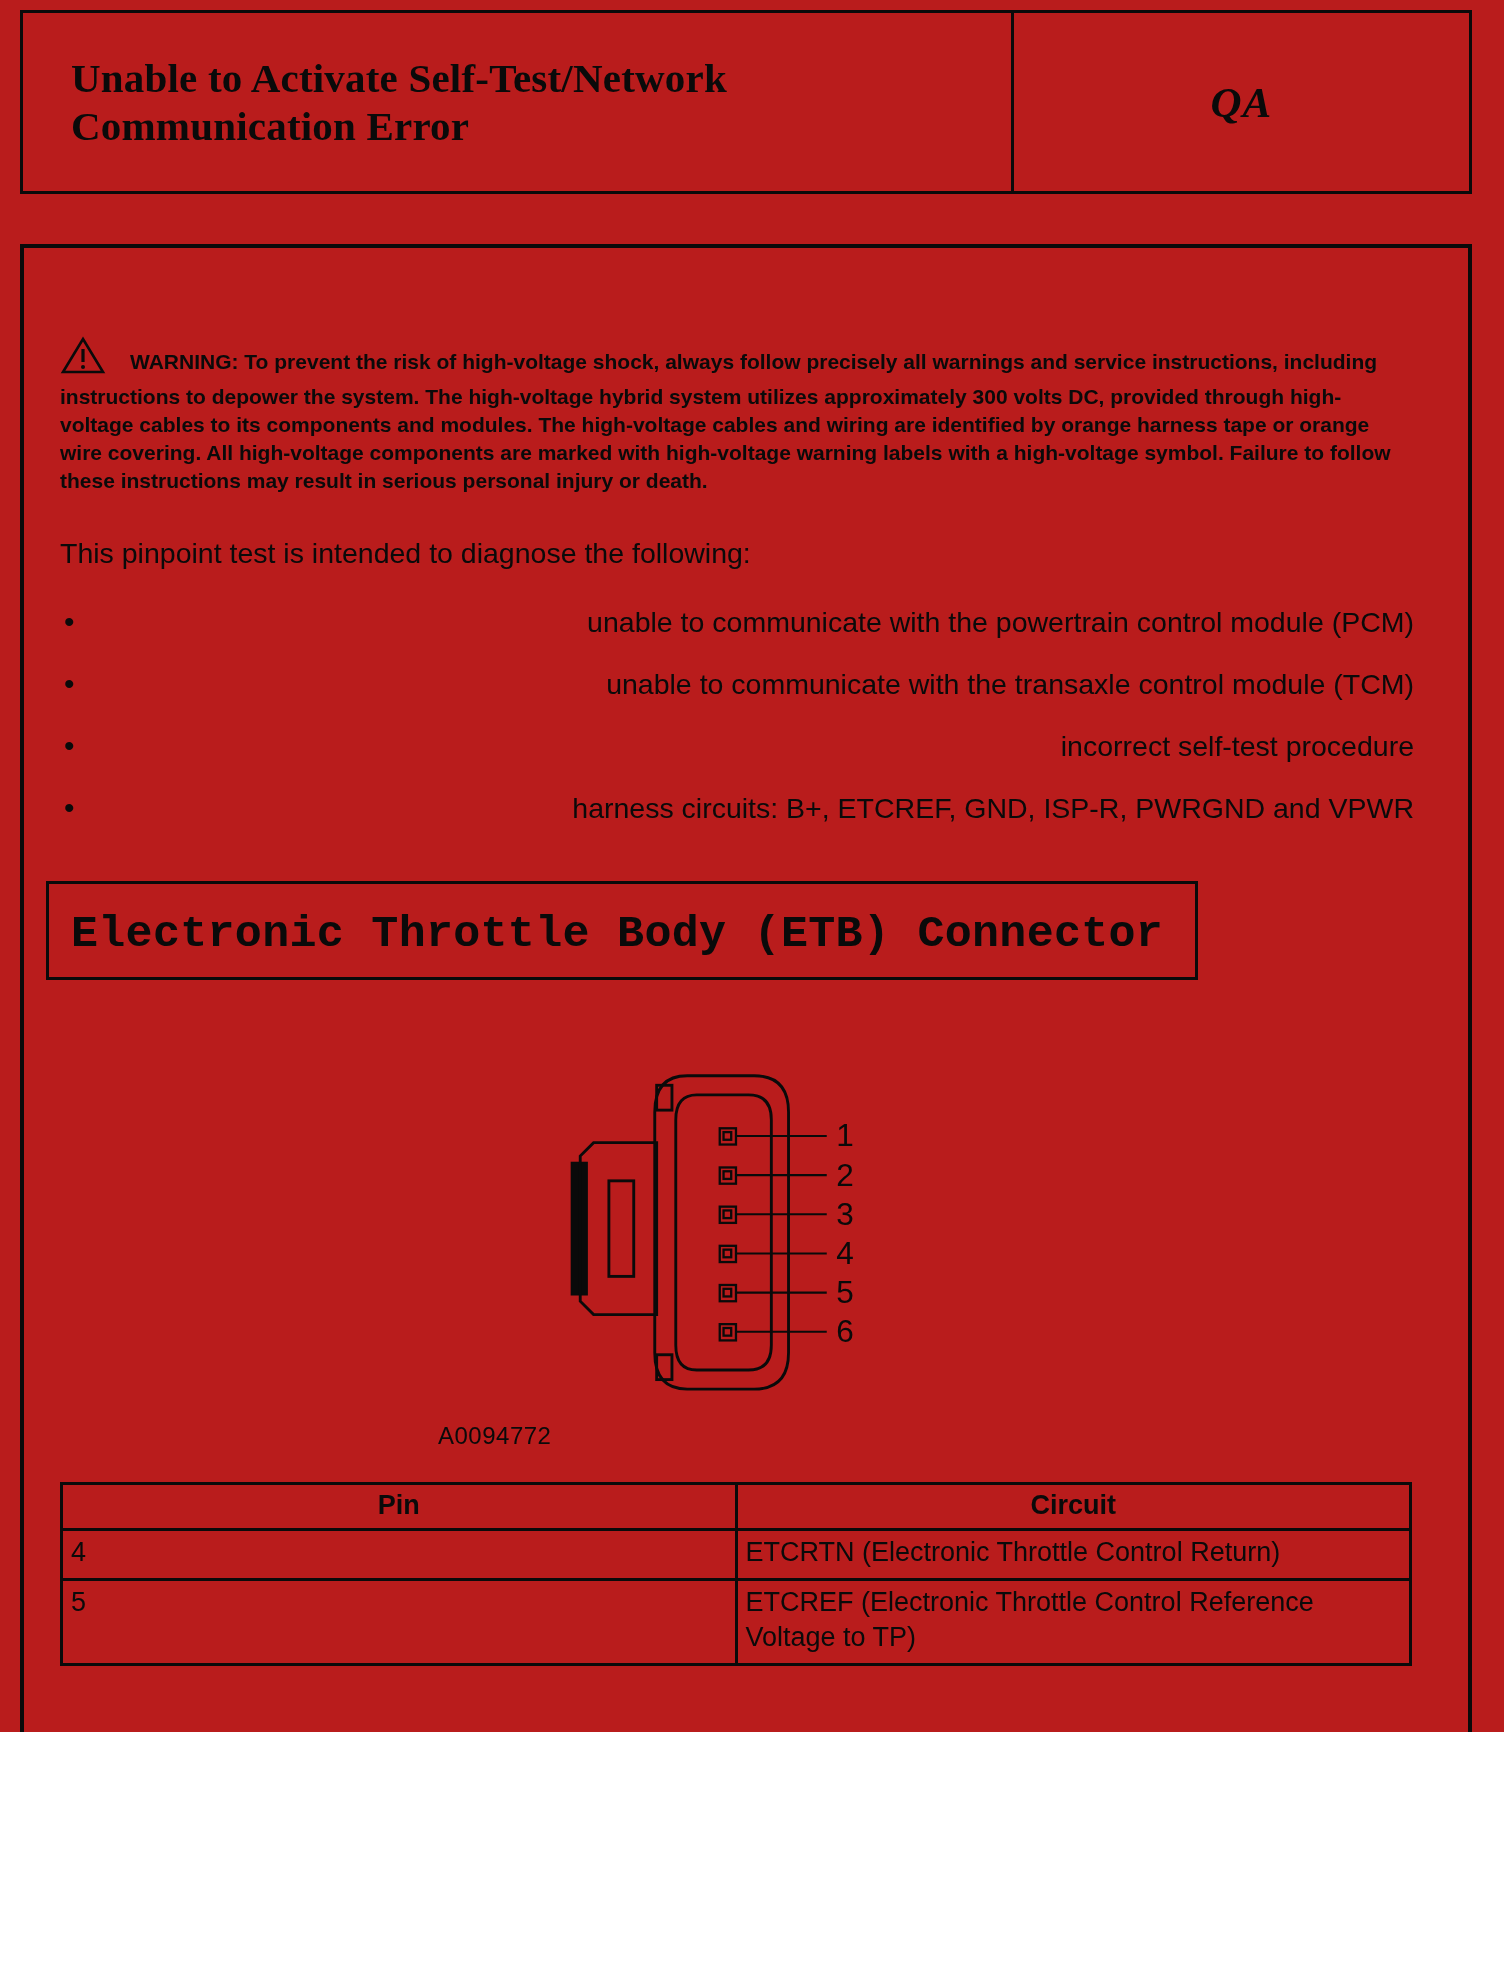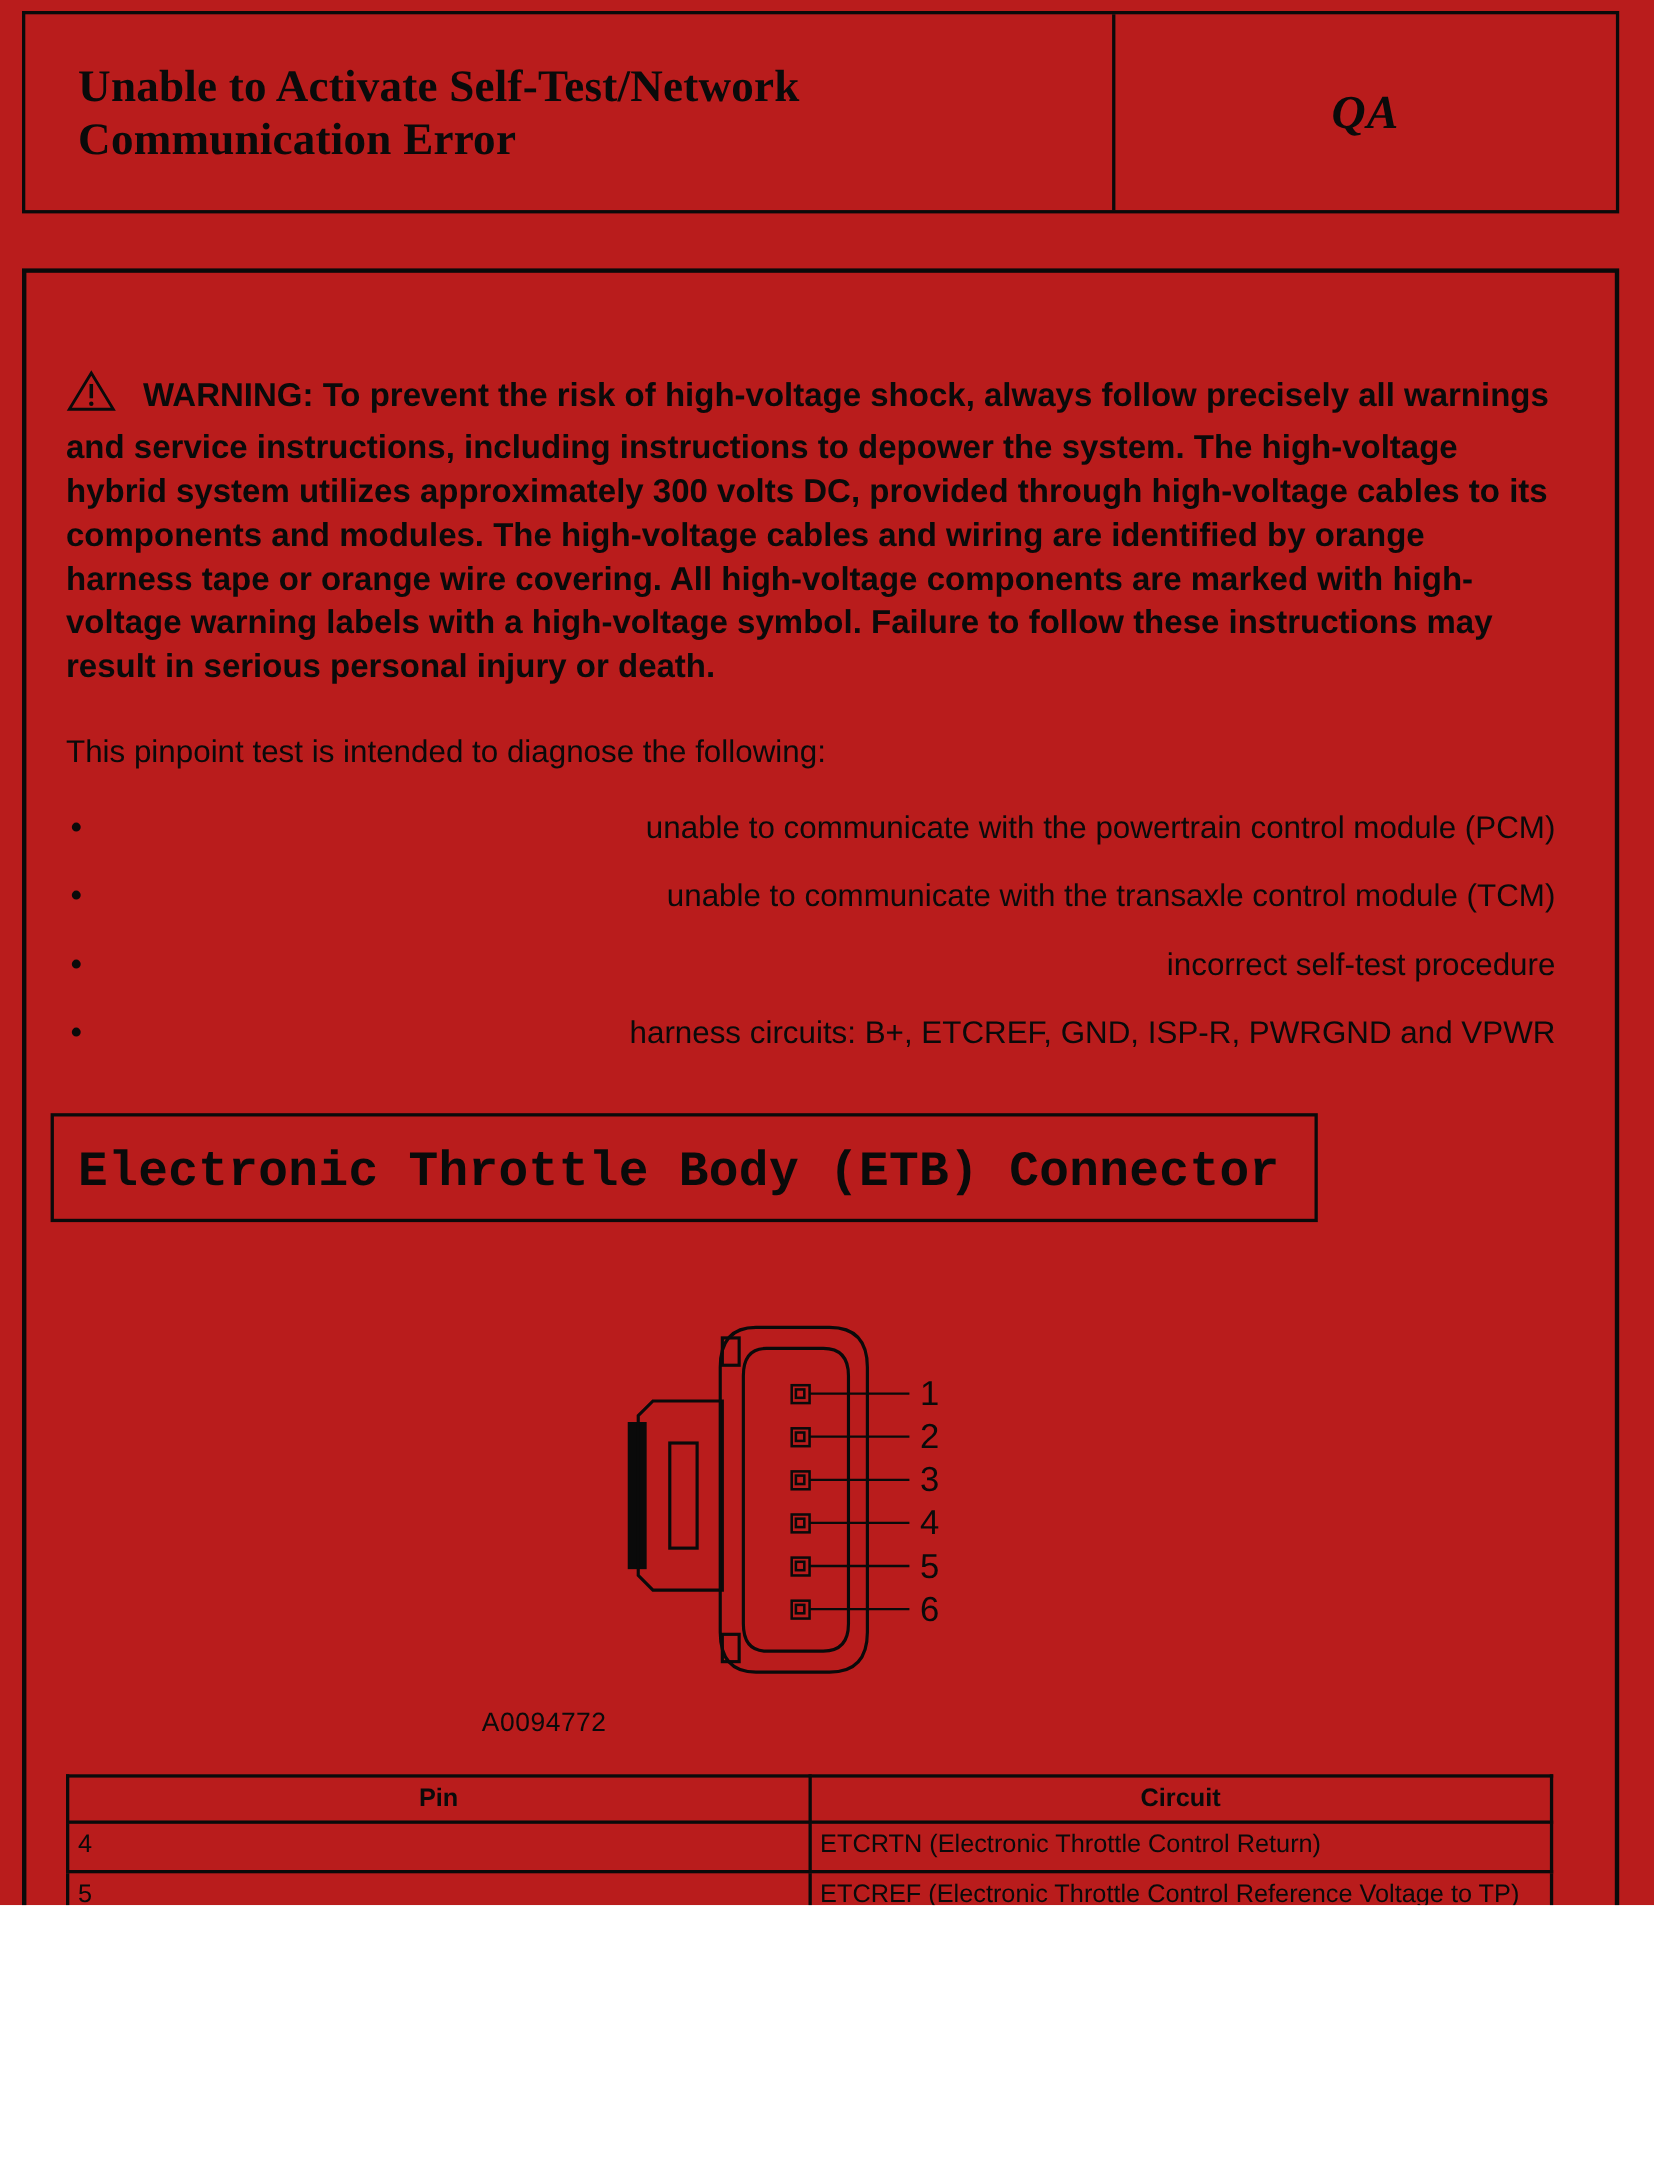--- a/index.html
+++ b/index.html
@@ -58,21 +58,21 @@
     position: absolute;
     top: 244px; left: 20px;
     width: 1452px; height: 1702px;
     border: 4px solid #0a0a0a;
     padding: 88px 54px 0 36px;
     overflow: hidden;
   }
 
   .warning-para {
     font-weight: bold;
-    font-size: 30px;
+    font-size: 21px;
     line-height: 1.33;
     margin-bottom: 42px;
   }
   .warn-icon {
     display: inline-block;
     vertical-align: -7px;
     margin-right: 24px;
   }
   .intro-para {
     font-size: 28.5px;
@@ -123,21 +123,21 @@
     left: 378px; top: 352px;
     font-size: 24px;
     letter-spacing: 0.5px;
   }
 
   
   table.pin-table {
     border-collapse: collapse;
     width: 1352px;
     margin-top: 10px;
-    font-size: 23px;
+    font-size: 27px;
     border-radius: 12px;
   }
   table.pin-table th,
   table.pin-table td {
     border: 3px solid #0a0a0a;
     vertical-align: top;
   }
   table.pin-table th {
     font-weight: bold;
     text-align: center;

